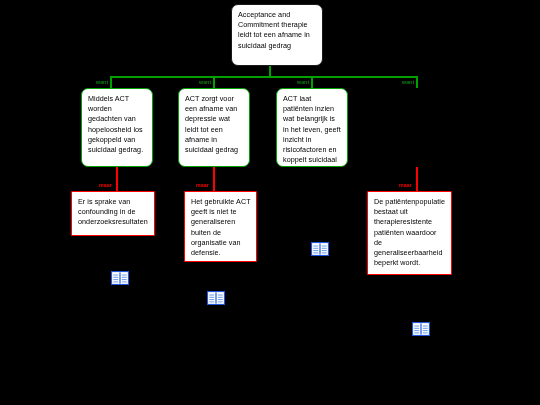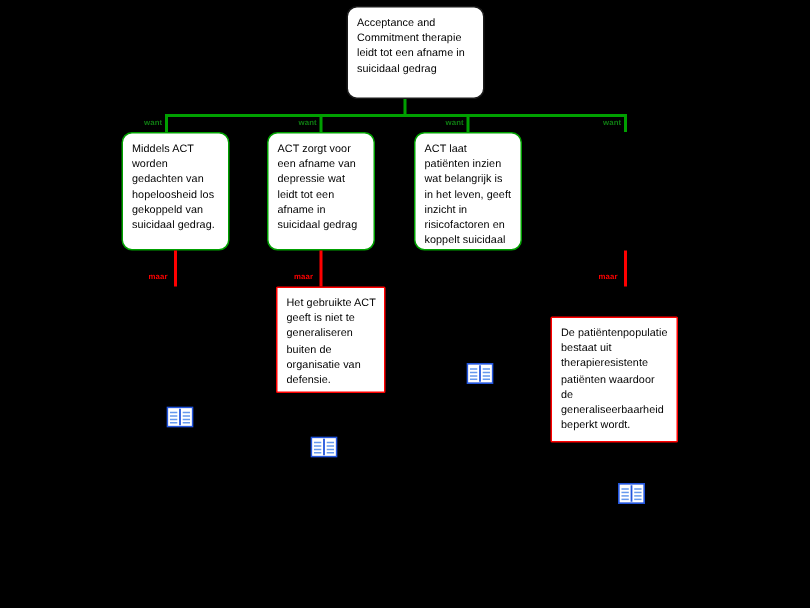--- a/index.html
+++ b/index.html
@@ -103,26 +103,29 @@
 
 
   <div class="conn v-red" style="left:116px; top:167px; height:24px;"></div>
   <div class="conn v-red" style="left:213px; top:167px; height:24px;"></div>
   <div class="conn v-red" style="left:416px; top:167px; height:24px;"></div>
 
   <div class="edge-label red" style="left:99px; top:182px;">maar</div>
   <div class="edge-label red" style="left:196px; top:182px;">maar</div>
   <div class="edge-label red" style="left:399px; top:182px;">maar</div>
 
+  <div class="node red" style="left:71px; top:191px; width:84px; height:45px;">
+    <span>Er is sprake van confounding in de onderzoeksresultaten</span>
+  </div>
 
   <div class="node red" style="left:184px; top:191px; width:73px; height:71px;">
     <span>Het gebruikte ACT geeft is niet te generaliseren buiten de organisatie van defensie.</span>
   </div>
 
-  <div class="node red" style="left:367px; top:191px; width:85px; height:84px;margin-top:20px;">
+  <div class="node red" style="left:367px; top:191px; width:85px; height:84px;">
     <span>De patiëntenpopulatie bestaat uit therapieresistente patiënten waardoor de generaliseerbaarheid beperkt wordt.</span>
   </div>
 
   <div class="book-icon" style="left:111px; top:271px;">
     <svg viewBox="0 0 18 14" width="18" height="14" aria-hidden="true">
       <rect x="0.5" y="0.5" width="17" height="13" fill="#ffffff" stroke="#2255dd" stroke-width="1.2"></rect>
       <line x1="9" y1="1.5" x2="9" y2="12.5" stroke="#2255dd" stroke-width="1.2"></line>
       <line x1="2.3" y1="4" x2="7.2" y2="4" stroke="#6699ee" stroke-width="1"></line>
       <line x1="2.3" y1="6.3" x2="7.2" y2="6.3" stroke="#6699ee" stroke-width="1"></line>
       <line x1="2.3" y1="8.6" x2="7.2" y2="8.6" stroke="#6699ee" stroke-width="1"></line>

